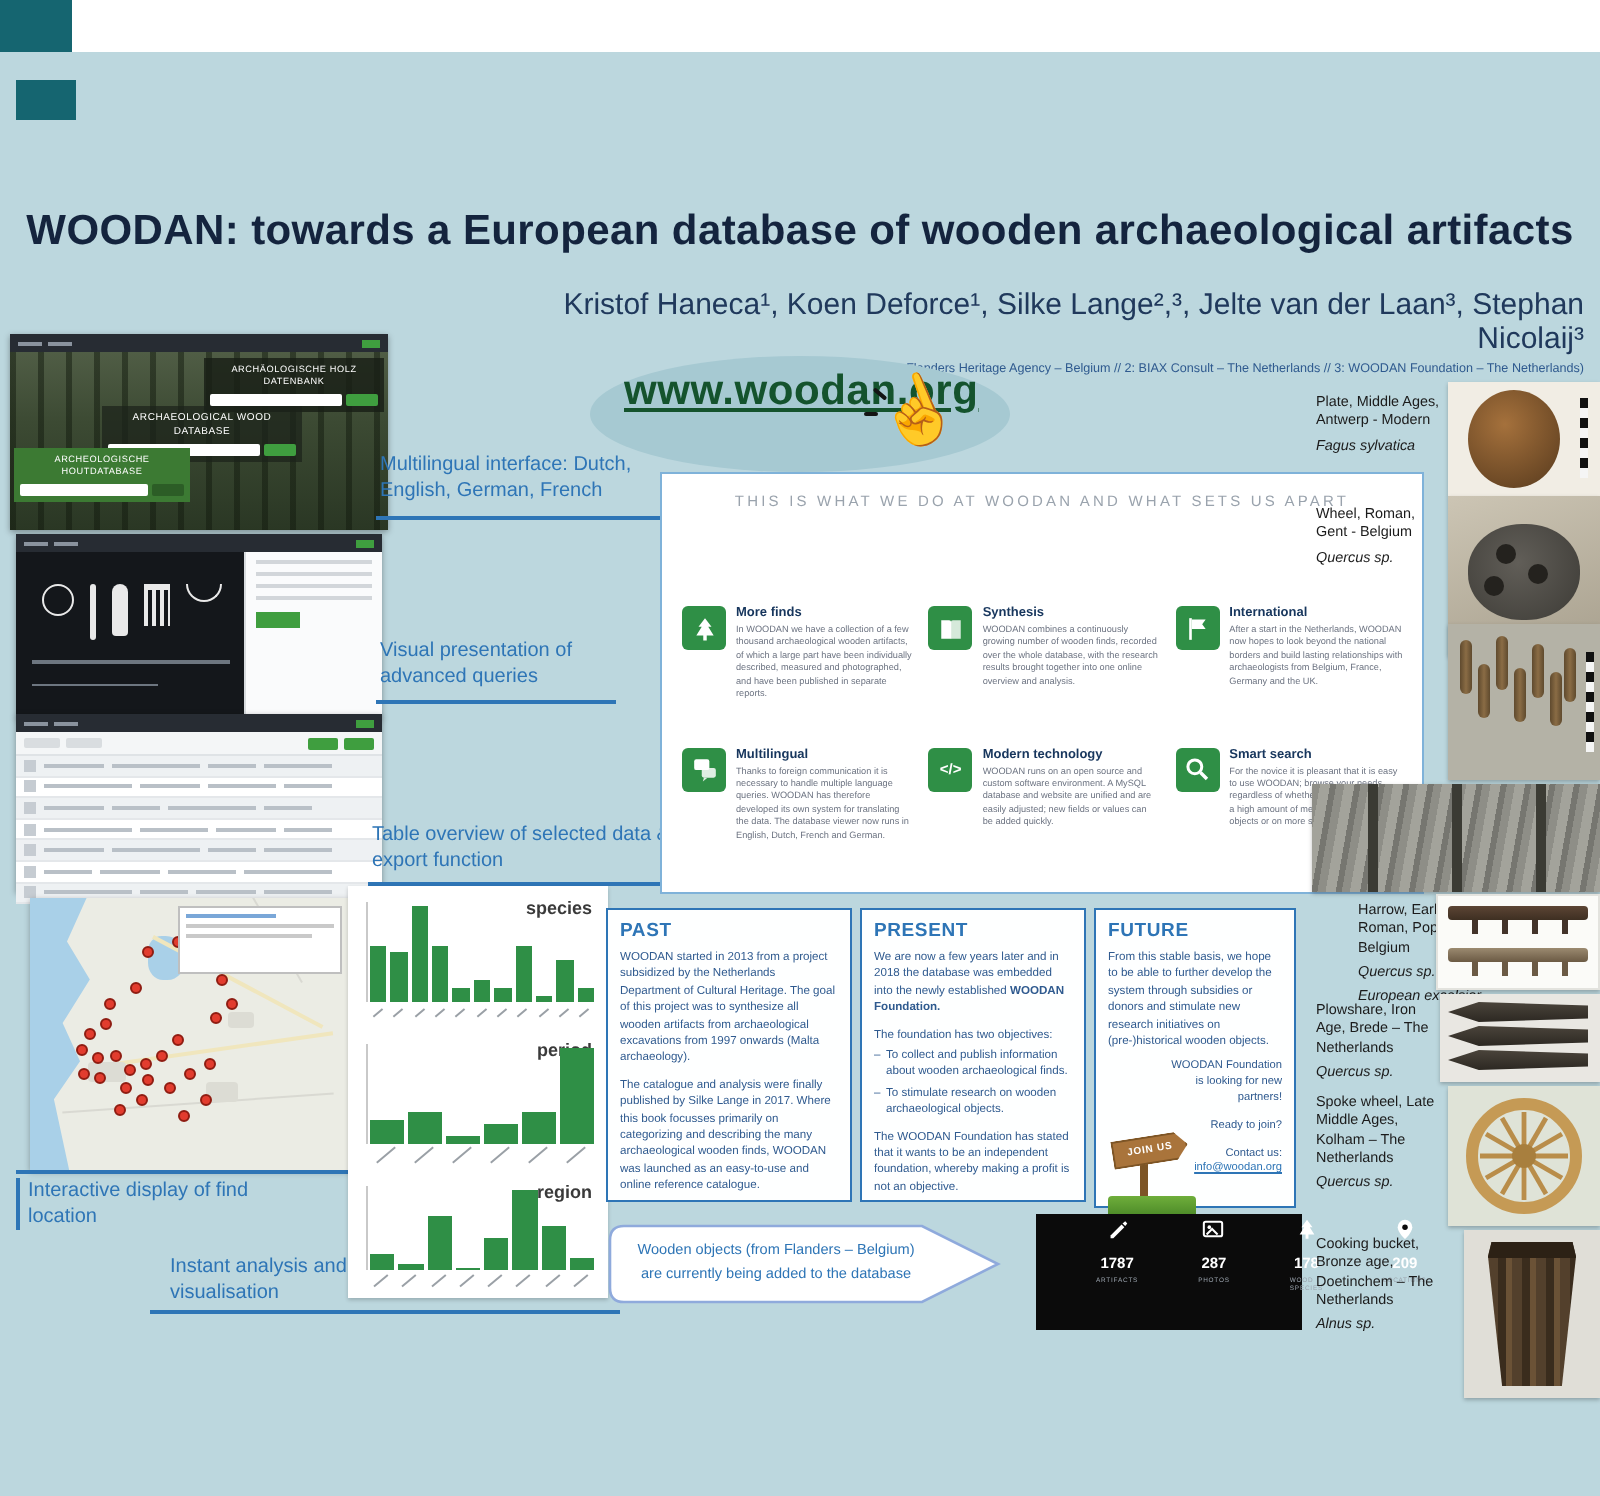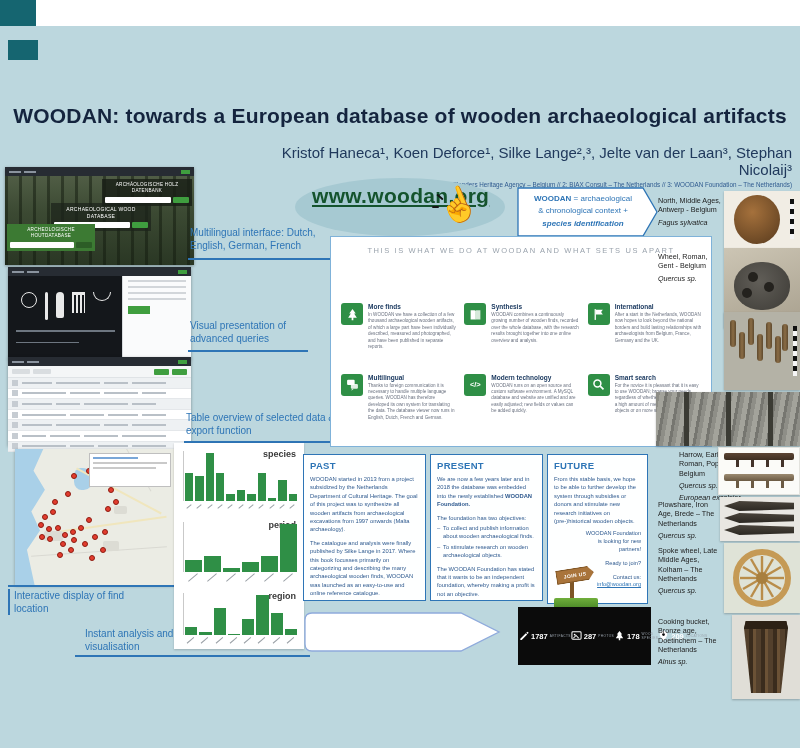--- a/index.html
+++ b/index.html
@@ -146,21 +146,21 @@
               color:#fff;font-size:5px;font-weight:700;display:flex;align-items:center;justify-content:center;letter-spacing:.4px;}
   .sign-pole{position:absolute;left:16px;top:14px;width:4px;height:20px;background:#7d5526;}
   .grass{position:absolute;left:0;bottom:0;width:44px;height:10px;background:linear-gradient(#6fae3b,#4c8a28);border-radius:2px 2px 0 0;}
 
   
   .callout{position:absolute;left:303px;top:611px;width:200px;height:42px;}
   .callout svg{position:absolute;left:0;top:0;}
   .callout .ctext{position:absolute;left:10px;top:8px;width:150px;font-size:7.3px;line-height:1.6;color:#2e75b6;text-align:center;}
 
   .stats{position:absolute;left:518px;top:607px;width:133px;height:58px;background:#0b0b0b;display:flex;}
-  .stat{flex:1;display:flex;flex-direction:row;align-items:center;justify-content:flex-start;gap:2px;}
+  .stat{flex:1;display:flex;flex-direction:column;align-items:center;justify-content:flex-start;gap:2px;margin-left:30px;}
   .stat .num{font-size:7.5px;font-weight:700;color:#fff;}
   .stat .lbl{font-size:3.2px;letter-spacing:.4px;color:#9aa3ad;}
 
   
   .art-cap{position:absolute;width:64px;font-size:7.2px;line-height:1.3;color:#1b1b1b;}
   .art-cap em{display:block;margin-top:3px;}
   .photo{position:absolute;overflow:hidden;box-shadow:0 1px 2px rgba(0,0,0,.25);}
   .checker{position:absolute;width:4px;background:repeating-linear-gradient(180deg,#111 0 5px,#f5f5f5 5px 10px);}
 
   .photo-plate{left:724px;top:191px;width:76px;height:57px;background:#f1ede4;}
@@ -462,31 +462,20 @@
         <i></i>
       </div>
   </div>
 
   <div class="ellipse"></div>
   <a class="weblink" href="#">www.woodan.org</a>
   <span class="hand">☝</span>
   <span class="clickline cl1"></span>
   <span class="clickline cl2"></span>
 
-  <div class="eqbox">
-    <svg width="142" height="50">
-      <polygon points="1,1 126,1 140,25 126,49 1,49" fill="#ffffff" stroke="#2e75b6" stroke-width="1.3"></polygon>
-    </svg>
-    <div class="eqtext">
-      <b>WOODAN</b>
-      <span>= archaeological</span><br>
-      <span>&amp; chronological context +</span><br>
-      <span class="eqspecies">species identification</span>
-    </div>
-  </div>
 
   <div class="inshort">
     <div class="is-sub">THIS IS WHAT WE DO AT WOODAN AND WHAT SETS US APART</div>
     <div class="is-grid">
 
       <div class="is-item">
         <span class="is-ico">
           <svg width="13" height="13" viewBox="0 0 12 12">
               <path d="M6 1 L9 5 H7.5 L10 9 H6.8 V11.3 H5.2 V9 H2 L4.5 5 H3 Z" fill="#fff"></path>
             </svg>
@@ -593,20 +582,24 @@
         <div class="sign-arrow">JOIN US</div>
         <div class="grass"></div>
       </div>
     </div>
   </div>
 
   <div class="callout">
     <svg width="200" height="42">
       <path d="M9,2 H158 L196,21 L158,40 H9 Q2,40 2,33 V9 Q2,2 9,2 Z" fill="#ffffff" stroke="#8faadc" stroke-width="1.3"></path>
     </svg>
+    <div class="ctext">
+      <span>Wooden objects (from Flanders – Belgium)</span><br>
+      <span>are currently being added to the database</span>
+    </div>
   </div>
 
   <div class="stats">
     <div class="stat">
       <span><svg width="11" height="11" viewBox="0 0 12 12">
             <path d="M2.5 9.5 L8.5 3.5 L10 5 L4 11 H2.5 Z" fill="#fff"></path>
             <path d="M9 3 L10.5 1.8 L11.6 3 L10.5 4.4 Z" fill="#fff"></path>
           </svg></span>
       <span class="num">1787</span>
       <span class="lbl">ARTIFACTS</span>
@@ -631,21 +624,21 @@
       <span><svg width="11" height="11" viewBox="0 0 12 12">
             <path d="M6 1 a4 4 0 0 1 4 4 c0 2.8 -4 6.5 -4 6.5 S2 7.8 2 5 a4 4 0 0 1 4 -4 z" fill="#fff"></path>
             <circle cx="6" cy="5" r="1.5" fill="#0b0b0b"></circle>
           </svg></span>
       <span class="num">209</span>
       <span class="lbl">LOCATIONS</span>
     </div>
   </div>
 
   <div class="art-cap" style="left:658px;top:196px;">
-    <span>North, Middle Ages, Antwerp - Belgium</span>
+    <span>Plate, Middle Ages, Antwerp - Modern</span>
     <em>Fagus sylvatica</em>
   </div>
   <div class="photo photo-plate">
     <div class="plate"></div>
     <div class="checker" style="right:6px;top:8px;height:40px;"></div>
   </div>
 
   <div class="art-cap" style="left:658px;top:252px;">
     <span>Wheel, Roman, Gent - Belgium</span>
     <em>Quercus sp.</em>

